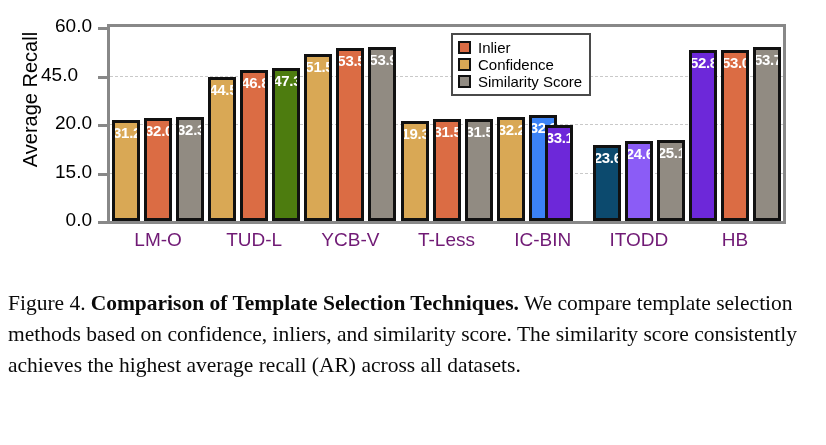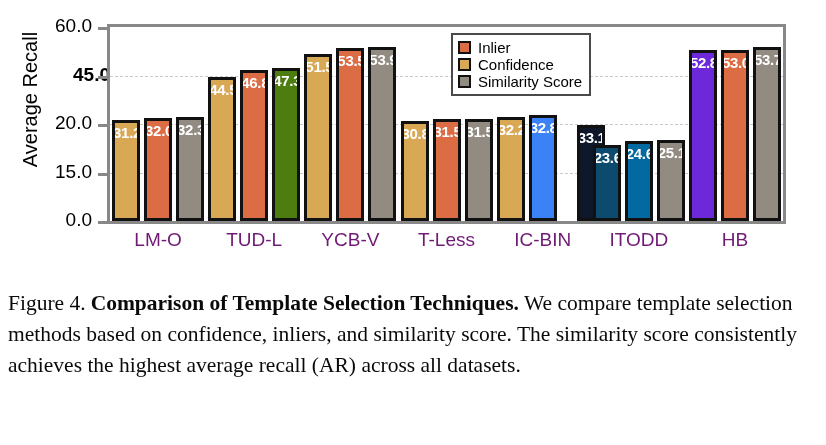--- a/index.html
+++ b/index.html
@@ -181,21 +181,21 @@
 <div id="figure">
 
   <div class="chart-region">
 
     <div class="y-axis-title">Average Recall</div>
 
     <div id="y-ticks">
         <div class="y-tick-label" style="left: 30px; width: 62px; top: 209px;">0.0</div>
         <div class="y-tick-label" style="left: 30px; width: 62px; top: 160.5px;">15.0</div>
         <div class="y-tick-label" style="left: 30px; width: 62px; top: 112px;">20.0</div>
-        <div class="y-tick-label" style="left: 48px; width: 62px; top: 63.5px; font-weight: bold;">45.0</div>
+        <div class="y-tick-label" style="left: 16px; width: 62px; top: 63.5px;">45.0</div>
         <div class="y-tick-label" style="left: 30px; width: 62px; top: 15px;">60.0</div>
       </div>
     <div id="tick-marks">
         <div class="tick-mark" style="top: 221px;"></div>
         <div class="tick-mark" style="top: 172.5px;"></div>
         <div class="tick-mark" style="top: 124px;"></div>
         <div class="tick-mark" style="top: 75.5px;"></div>
         <div class="tick-mark" style="top: 27px;"></div>
       </div>
 
@@ -234,45 +234,45 @@
             </div>
             <div class="bar" style="left: 32px; height: 172.983px; background: rgb(219, 108, 68);">
               <span class="bar-value">53.5</span>
             </div>
             <div class="bar" style="left: 64px; height: 174.277px; background: rgb(145, 139, 130);">
               <span class="bar-value">53.9</span>
             </div>
           </div>
           <div class="bar-group" style="left: 290.5px; width: 92px;">
             <div class="bar" style="left: 0px; height: 99.5867px; background: rgb(217, 168, 85);">
-              <span class="bar-value">30.8</span>
+              <span class="bar-value">19.3</span>
             </div>
             <div class="bar" style="left: 32px; height: 101.85px; background: rgb(219, 108, 68);">
               <span class="bar-value">31.5</span>
             </div>
             <div class="bar" style="left: 64px; height: 101.85px; background: rgb(145, 139, 130);">
               <span class="bar-value">31.5</span>
             </div>
           </div>
           <div class="bar-group" style="left: 386.643px; width: 92px;">
             <div class="bar" style="left: 0px; height: 104.113px; background: rgb(217, 168, 85);">
               <span class="bar-value">32.2</span>
             </div>
             <div class="bar" style="left: 32px; height: 106.053px; background: #3b82f6;">
               <span class="bar-value">32.8</span>
             </div>
-            <div class="bar" style="left: 80px; height: 96px; background: #0f172a;">
+            <div class="bar" style="left: 48px; height: 96px; background: #6d28d9;">
               <span class="bar-value">33.1</span>
             </div>
           </div>
           <div class="bar-group" style="left: 482.786px; width: 92px;">
             <div class="bar" style="left: 0px; height: 76.3067px; background: #0c4a6e;">
               <span class="bar-value">23.6</span>
             </div>
-            <div class="bar" style="left: 32px; height: 79.54px; background: #0369a1;">
+            <div class="bar" style="left: 32px; height: 79.54px; background: #8b5cf6;">
               <span class="bar-value">24.6</span>
             </div>
             <div class="bar" style="left: 64px; height: 81.1567px; background: rgb(145, 139, 130);">
               <span class="bar-value">25.1</span>
             </div>
           </div>
           <div class="bar-group" style="left: 578.929px; width: 92px;">
             <div class="bar" style="left: 0px; height: 170.72px; background: #6d28d9;">
               <span class="bar-value">52.8</span>
             </div>

